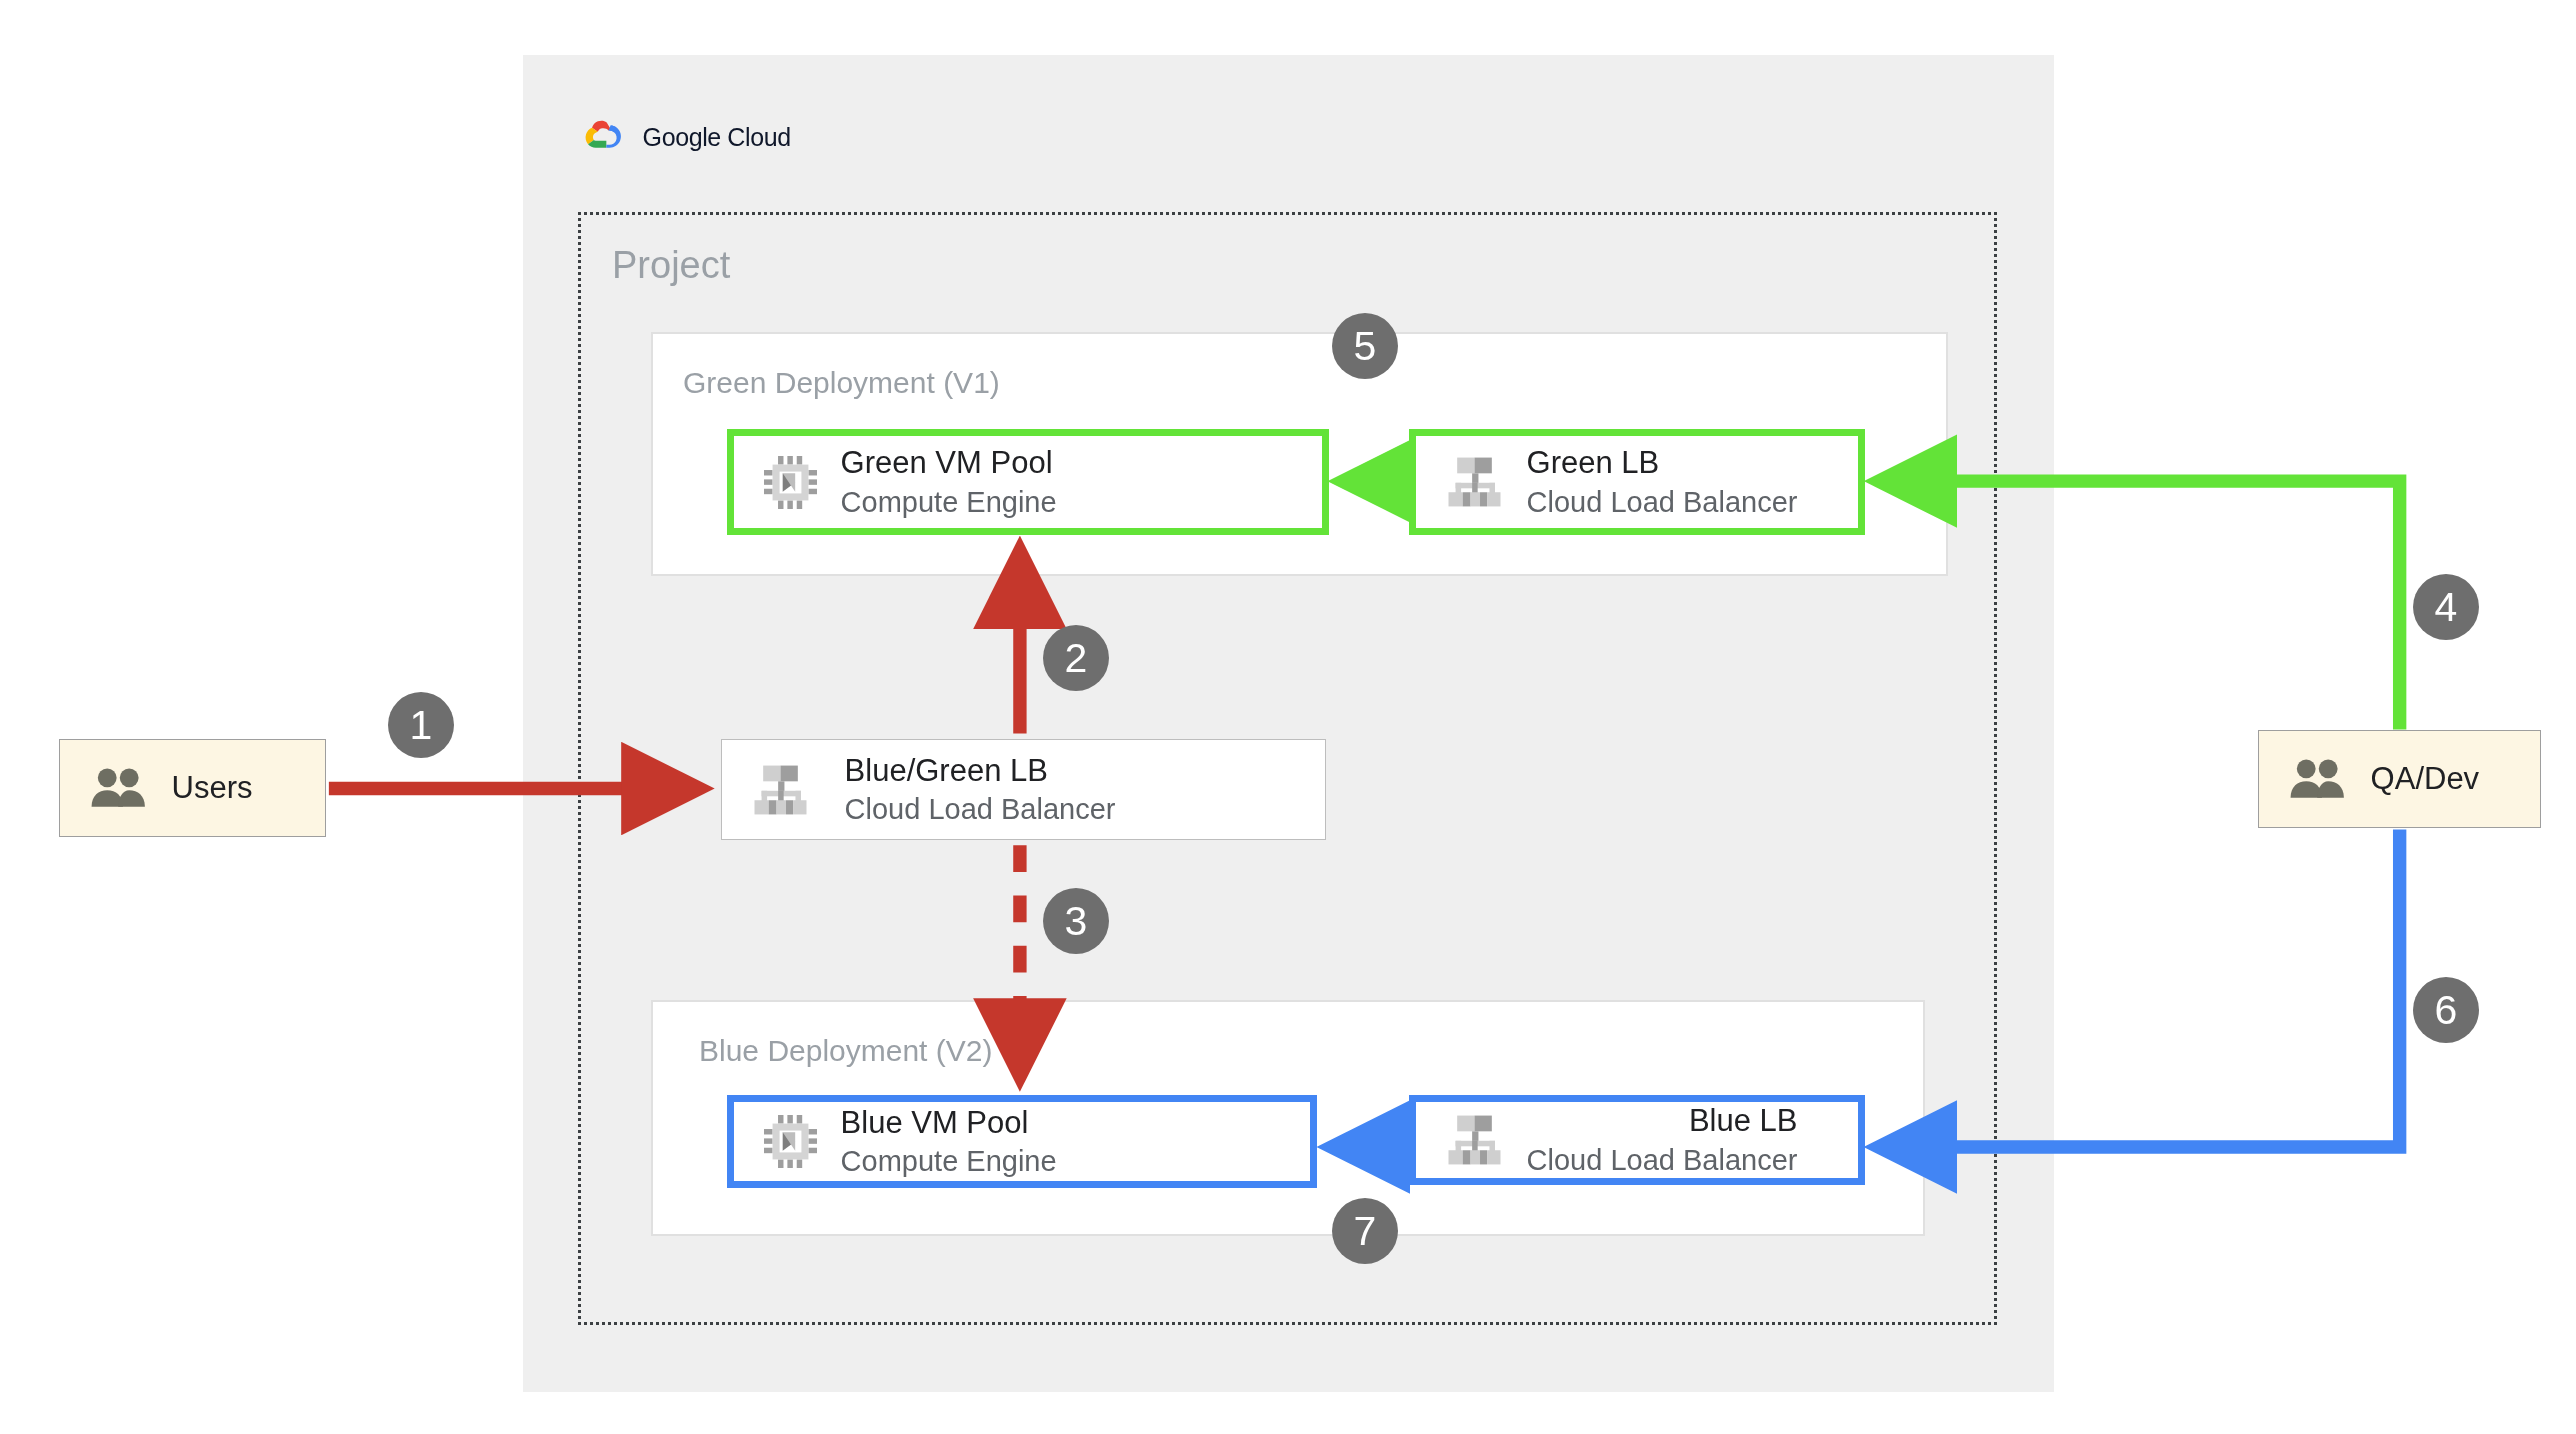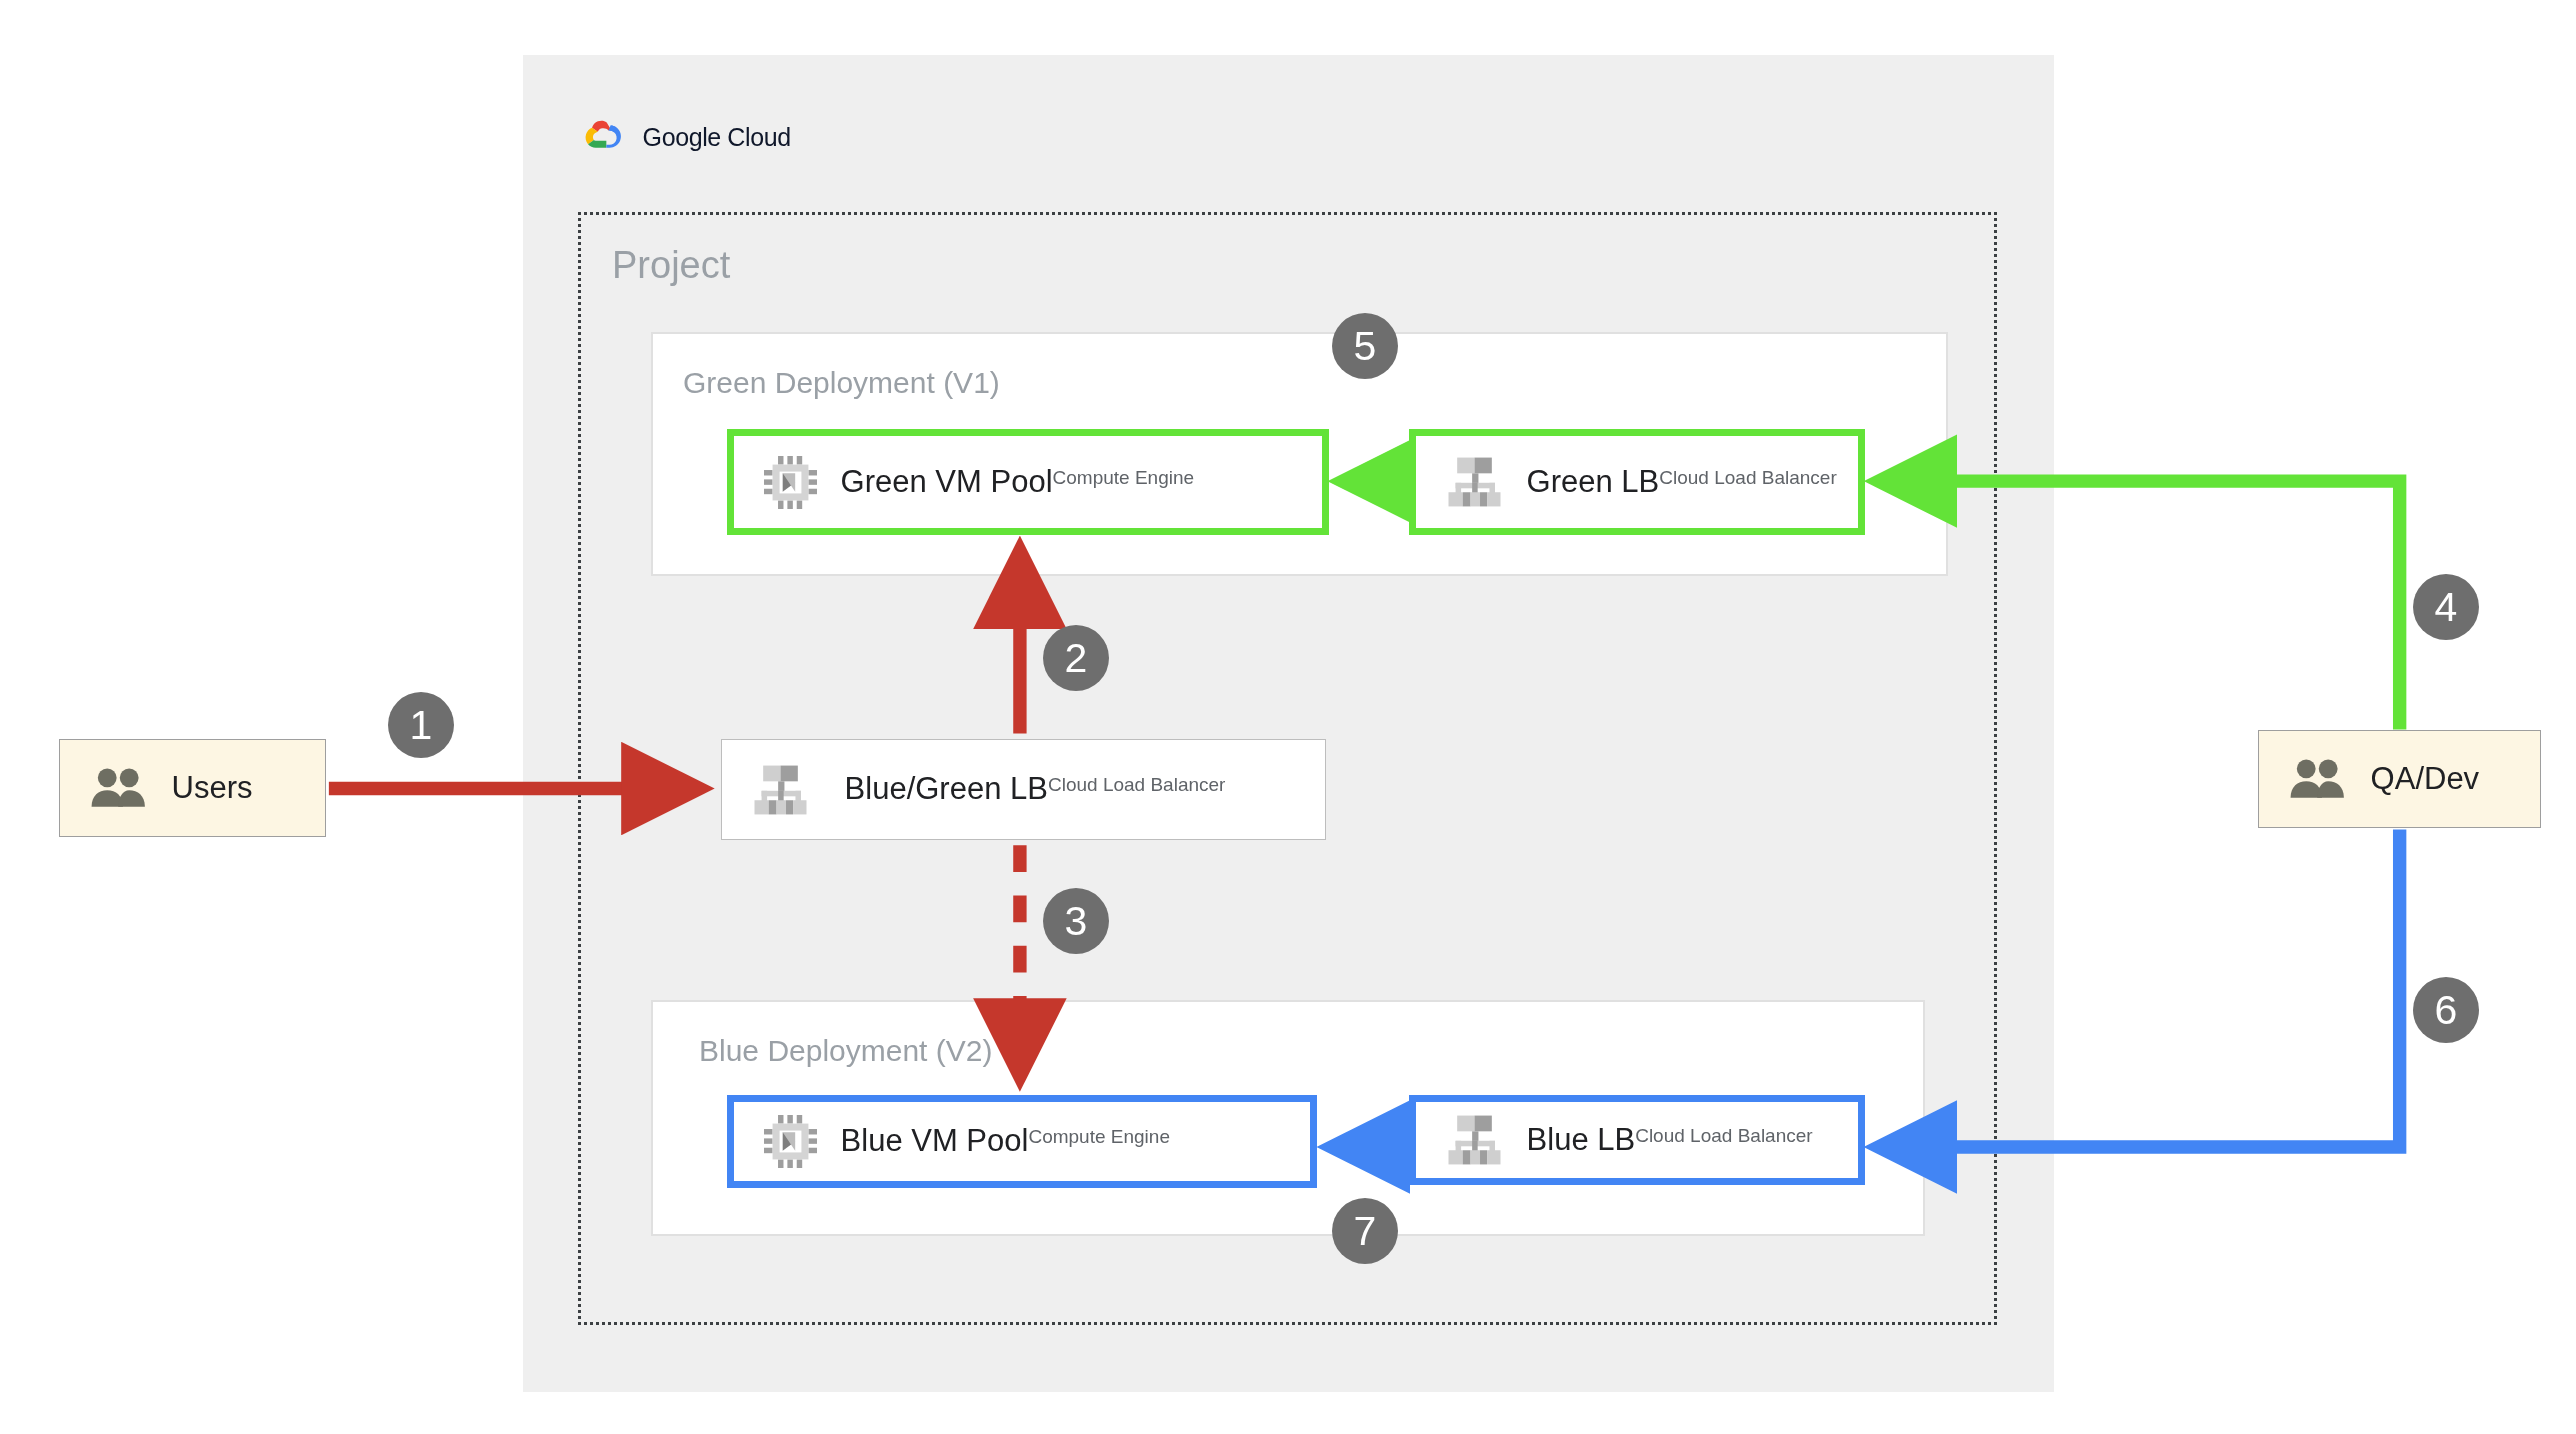--- a/index.html
+++ b/index.html
@@ -34,23 +34,23 @@
   
   .node{position:absolute;background:#FFFFFF;box-sizing:border-box;
         display:flex;align-items:center;}
   .node-accent-green{border:7px solid #63E338;}
   .node-accent-blue{border:7px solid #4285F4;}
   .node-plain{border:1.6px solid #BDBDBD;}
   .node-user{background:#FDF6E3;border:1.6px solid #9E9E9E;}
 
   .node-icon{flex:0 0 auto;margin-left:30px;margin-right:23.6px;display:flex;
              align-items:center;justify-content:center;}
-  .node-text{display:flex;flex-direction:row;justify-content:center;line-height:1.18;}
+  .node-text{display:flex;flex-direction:column;justify-content:center;line-height:1.18;}
   .node-title{font-size:31px;color:#202124;white-space:nowrap;}
-  .node-sub{font-size:19px;color:#5F6368;white-space:nowrap;margin-top:3.1px;}
+  .node-sub{font-size:29px;color:#5F6368;white-space:nowrap;margin-top:3.1px;}
   .node-single{font-size:31px;color:#202124;white-space:nowrap;}
 
   
   .n-greenvm{left:727px;top:429px;width:602px;height:106px;}
   .n-greenlb{left:1409px;top:429px;width:456px;height:106px;}
   .n-bglb    {left:721px;top:739px;width:605px;height:101px;gap:12px;}
   .n-bluevm  {left:727px;top:1095px;width:590px;height:93px;}
   .n-bluelb  {left:1409px;top:1095px;width:456px;height:90px;text-align:right;}
   .n-users   {left:59px;top:739px;width:267px;height:98px;}
   .n-qadev   {left:2258px;top:730px;width:283px;height:98px;}

